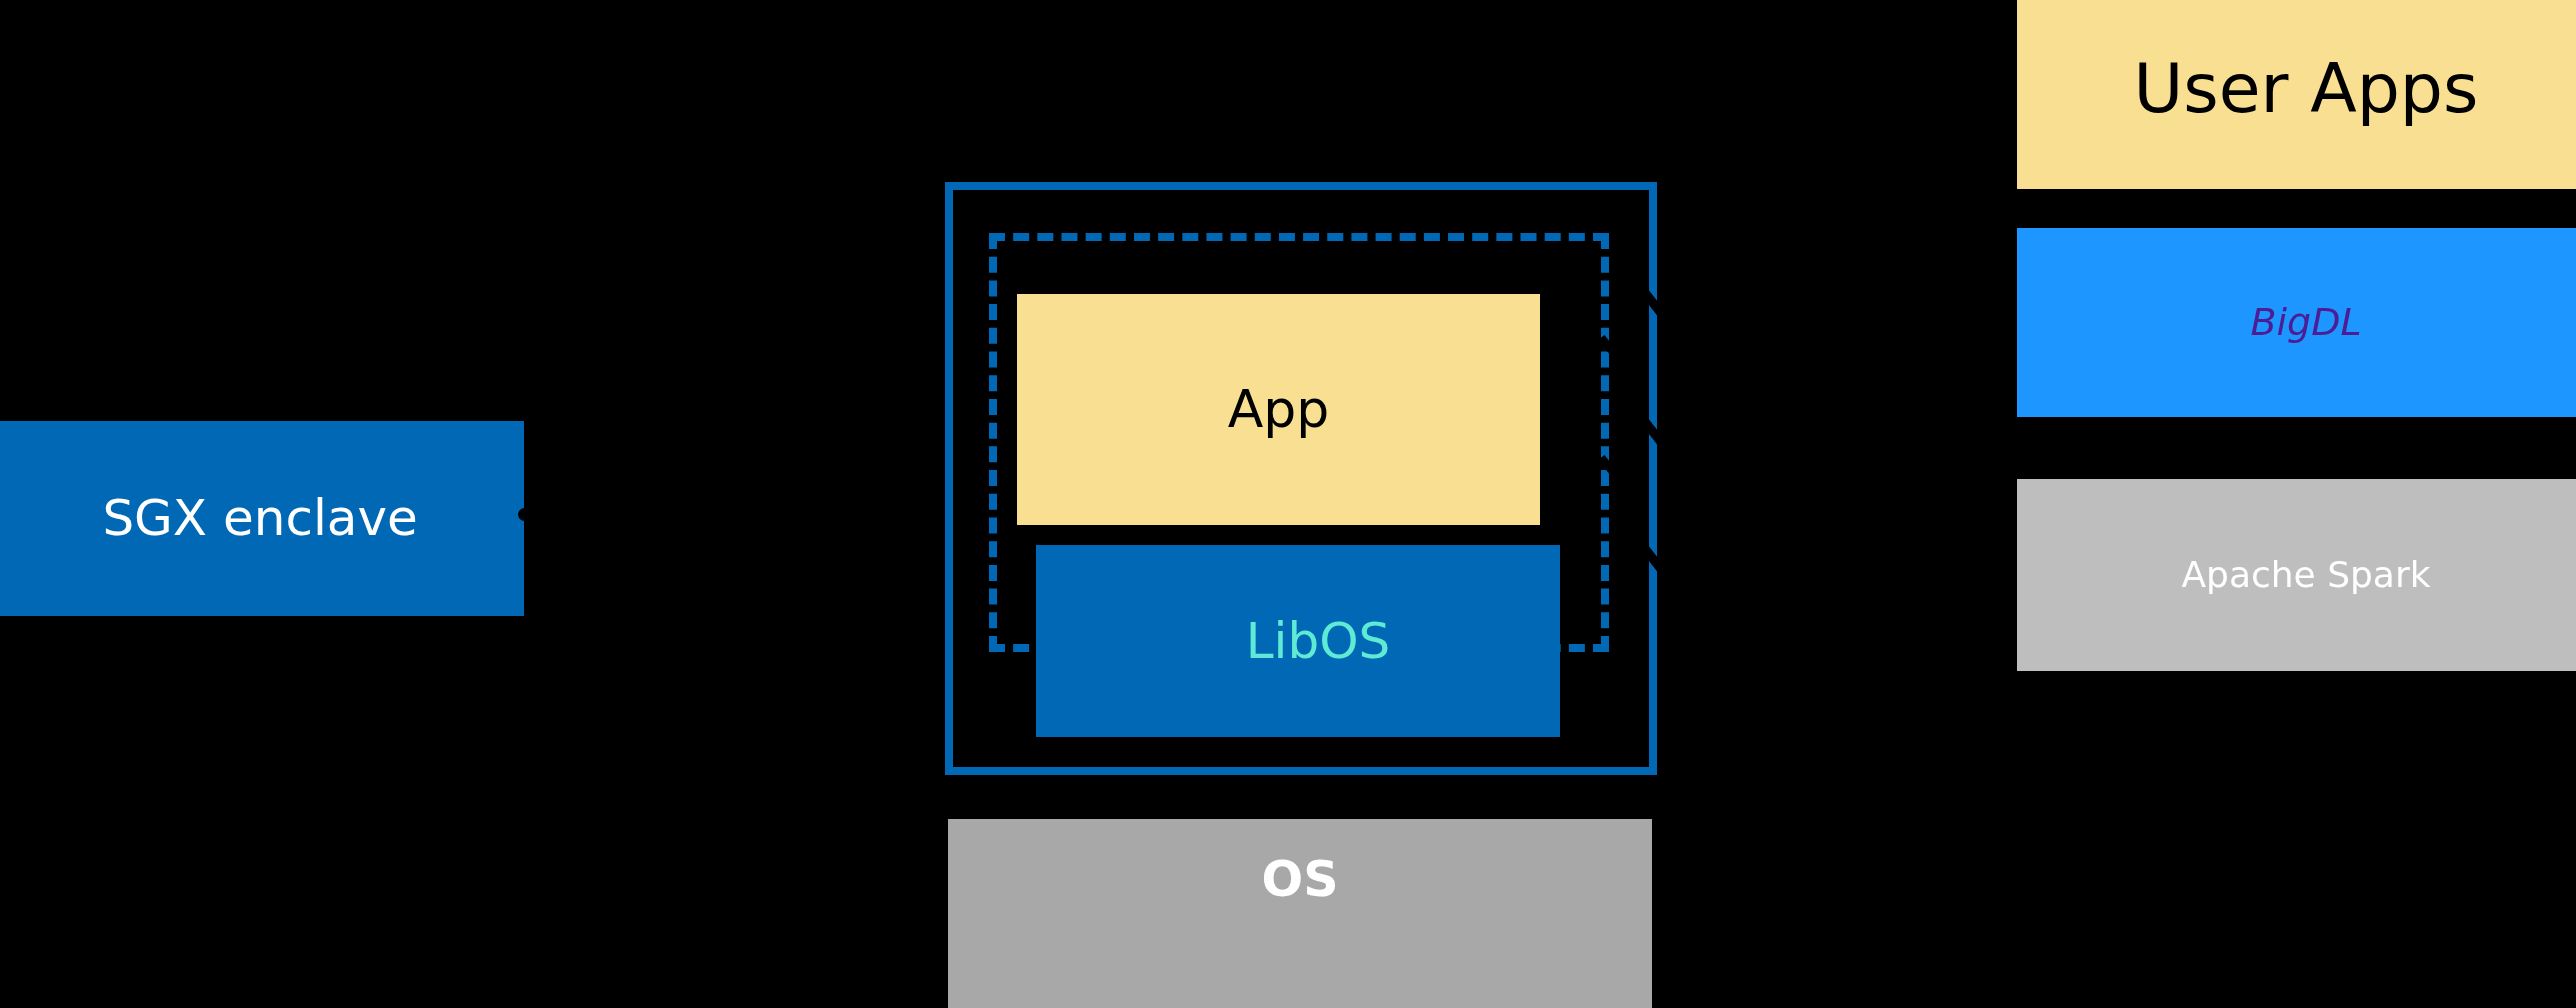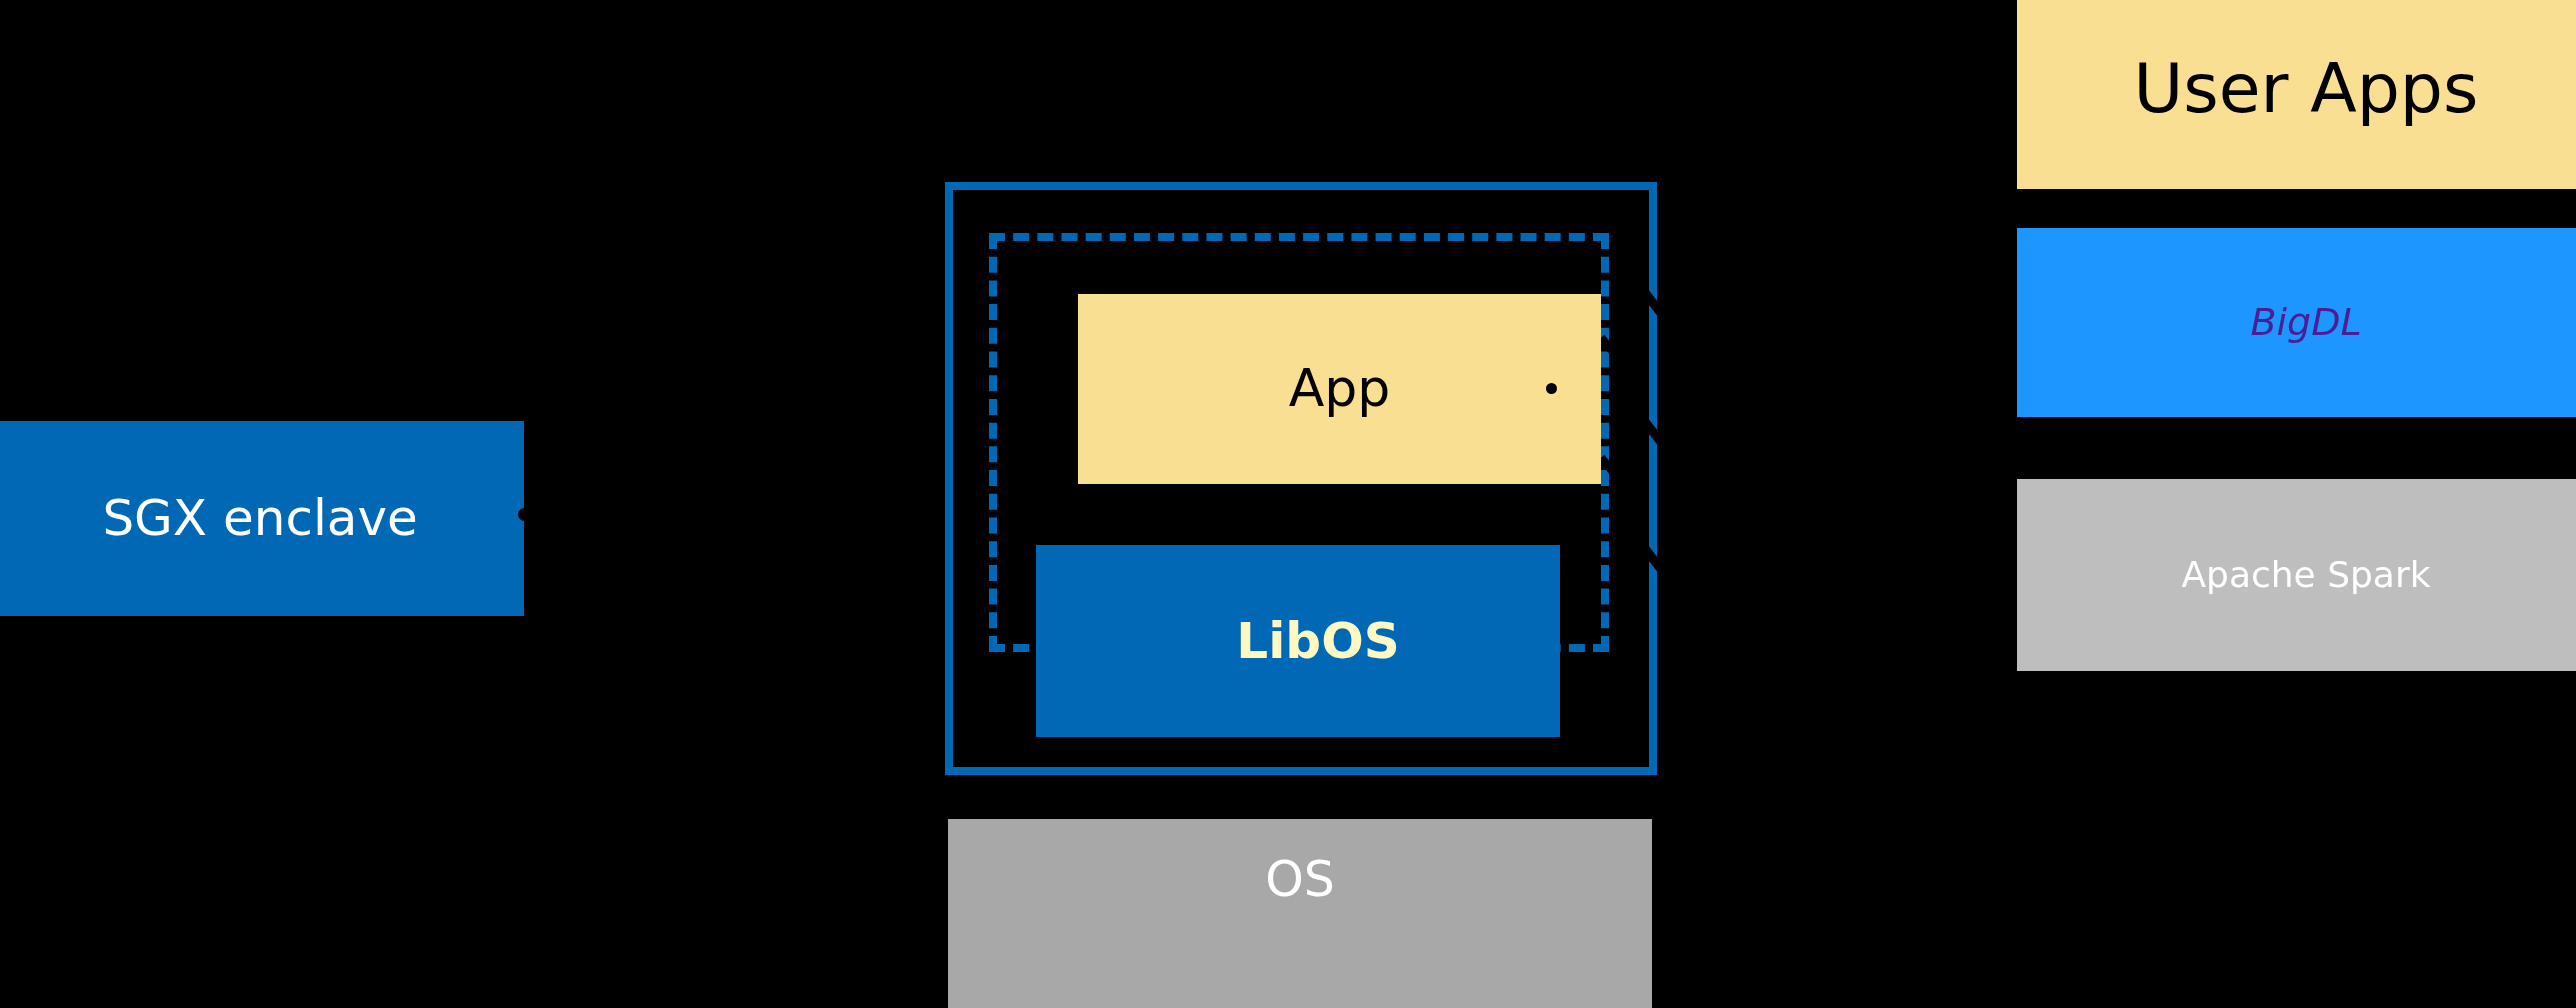--- a/index.html
+++ b/index.html
@@ -66,59 +66,59 @@
 
   
   .nick {
     position: absolute;
     background: #000000;
     transform-origin: center center;
   }
 
   
   #app-box {
-    left: 1078px;
+    left: 1017px;
     top: 294px;
     width: 523px;
-    height: 190px;
+    height: 231px;
     background: #F9DF92;
   }
   #app-box .label {
     color: #000000;
     font-size: 52px;
     font-weight: 400;
   }
 
   
   #libos-box {
     left: 1036px;
     top: 545px;
     width: 524px;
     height: 192px;
     background: #0068B5;
   }
   #libos-box .label {
-    color: #fef9c3;
+    color: #5eead4;
     font-size: 50px;
-    font-weight: 700;
+    font-weight: 400;
     margin-left: 40px;
   }
 
   
   #os-box {
     left: 948px;
     top: 819px;
     width: 704px;
     height: 201px;
     background: #A8A8A8;
   }
   #os-box .label {
     color: #FFFFFF;
     font-size: 49px;
-    font-weight: 400;
+    font-weight: 700;
     margin-top: -80px;
   }
 
   
   #user-apps-box {
     left: 2017px;
     top: -10px;
     width: 578px;
     height: 199px;
     background: #F9DF92;

